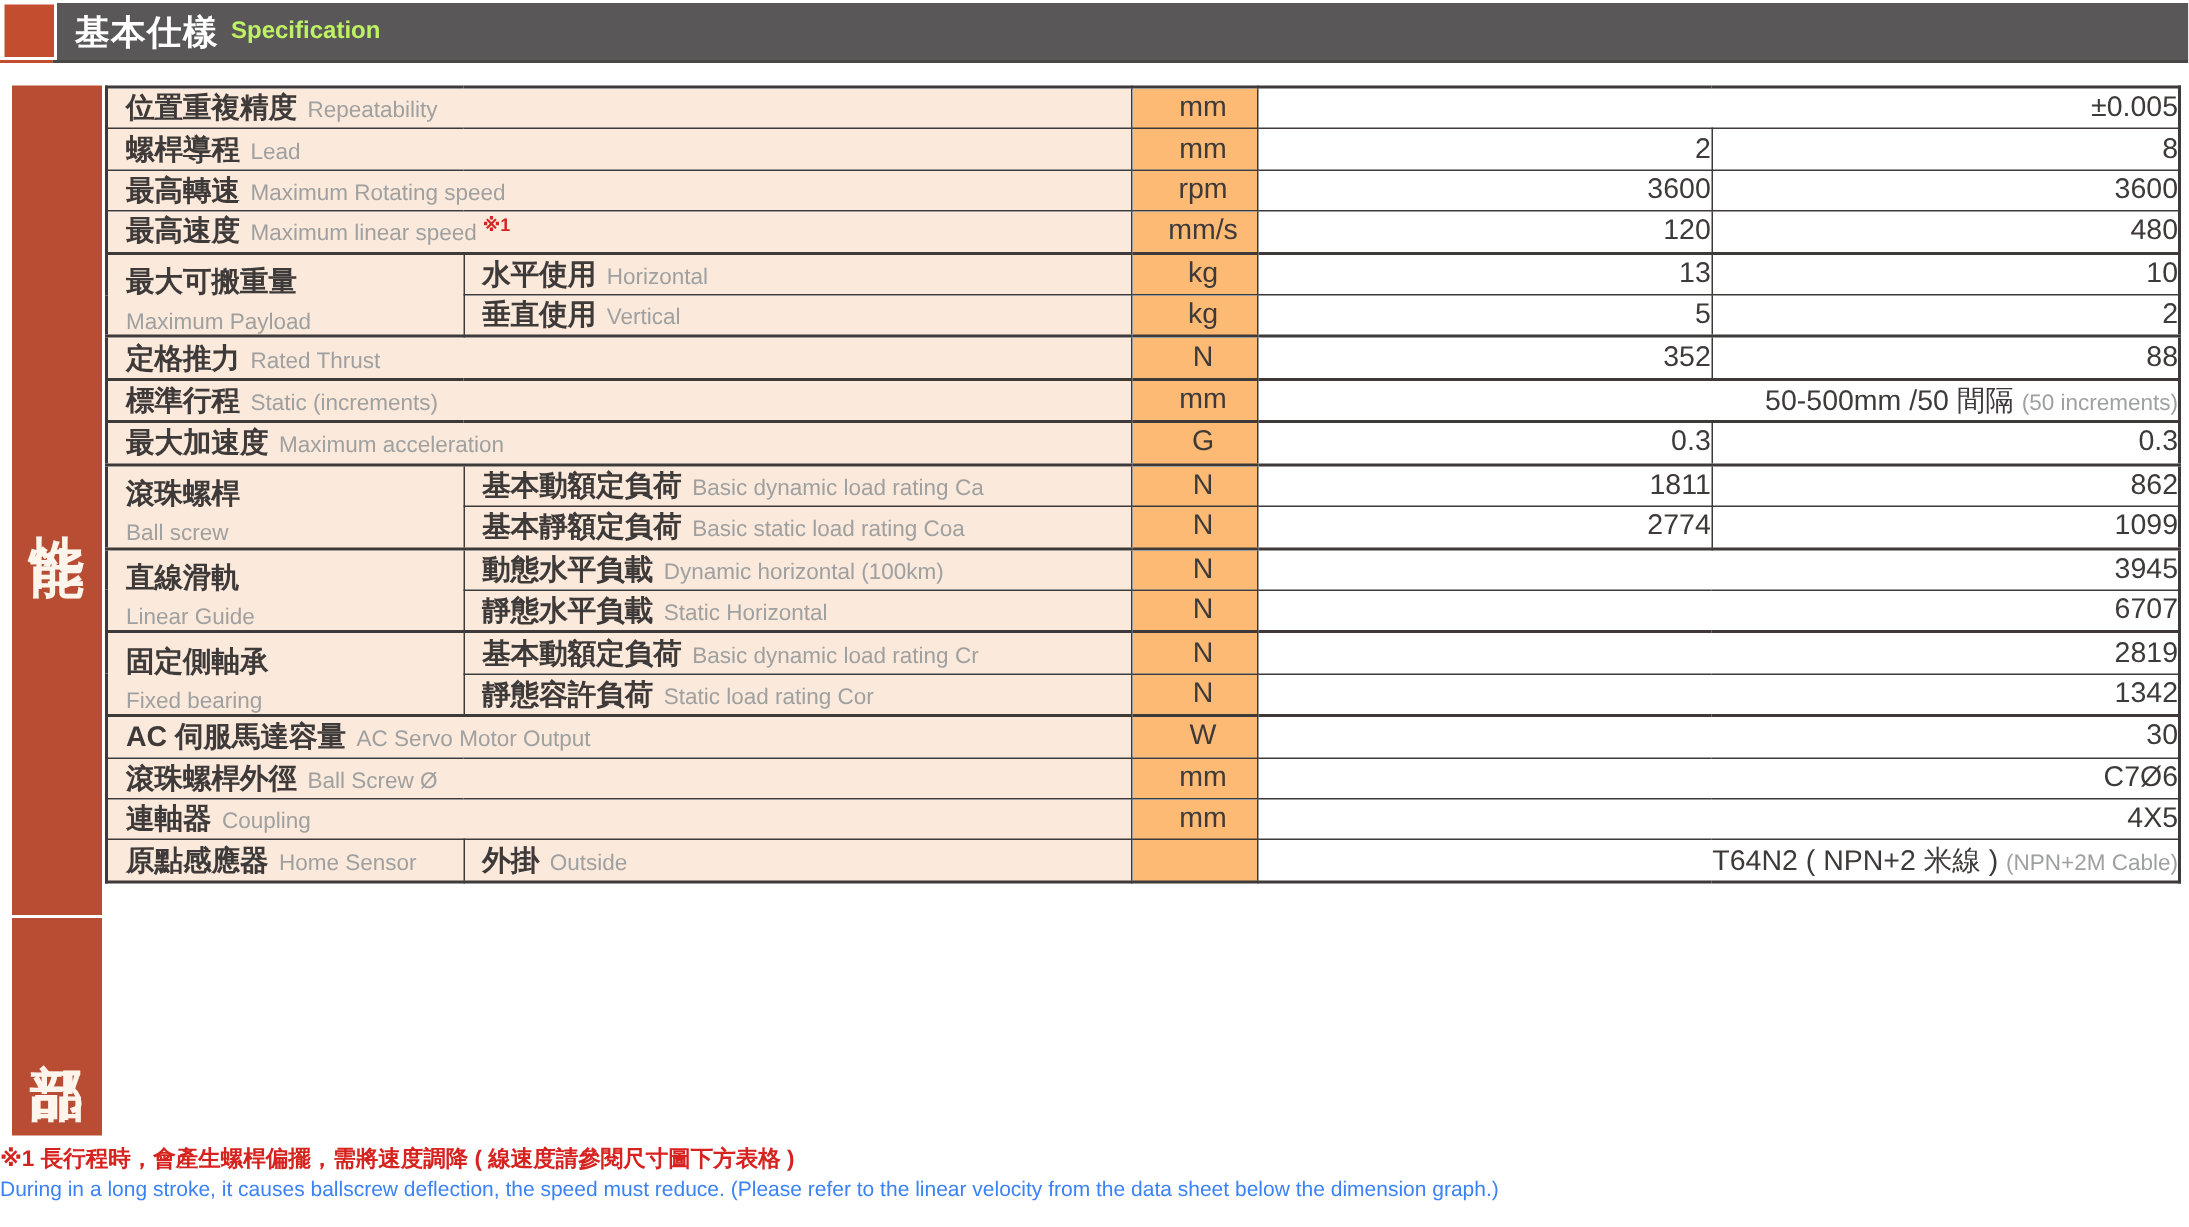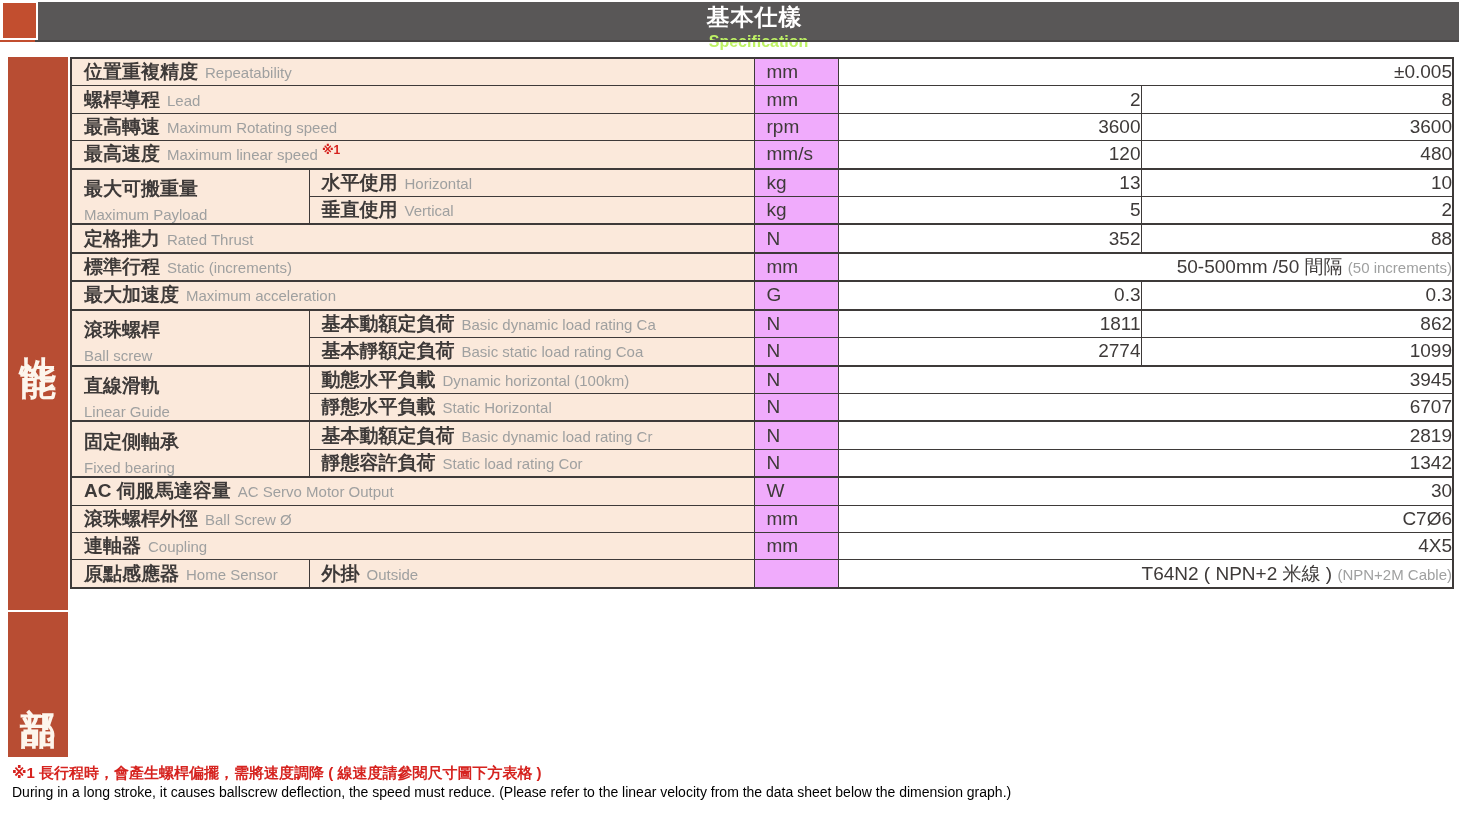--- a/index.html
+++ b/index.html
@@ -11,21 +11,21 @@
     color: #3e3a39;
     overflow: hidden;
   }
 
   
   .header-bar {
     position: absolute; left: 38px; top: 2px;
     width: 1421px; height: 38px;
     background: #595757;
     display: flex; align-items: center;
-    padding-left: 12px; box-sizing: border-box; flex-direction: column;
+    padding-left: 12px; box-sizing: border-box;
   }
   .title-zh { color:#ffffff; font-size:23px; font-weight:bold; letter-spacing:1px; }
   .title-en { color:#bef264; font-size:16px; font-weight:bold; margin-left:8px; }
   .header-square {
     position:absolute; left:3px; top:3px; width:33px; height:35px;
     background:#c24e2f;
   }
   .underline-red  { position:absolute; left:0;  top:40px; width:35px;   height:2px; background:#c24e2f; }
   .underline-dark { position:absolute; left:35px; top:40px; width:1424px; height:2px; background:#4a4747; }
 
@@ -55,38 +55,38 @@
   }
   table.spec td {
     border:1px solid #3e3a39;
     padding:0 0 0 12px;
     overflow:hidden; white-space:nowrap;
     vertical-align:middle;
   }
   tr.gt td { border-top-width:2px; }           
   td.lbl, td.sub { background:#fbe9db; }
   td.unit {
-    background:#f0abfc; text-align:left;
+    background:#fdba74; text-align:center;
     padding:0 9px 0 0; font-size:19px; color:#3e3a39;
   }
   td.val {
     background:#ffffff; text-align:right; padding:0;
     font-size:19px; color:#3e3a39;
   }
   .zh { font-size:19px; font-weight:600; color:#3e3a39; }
   .en { font-size:15px; font-weight:400; color:#9fa0a0; margin-left:7px; }
   td.merged .zh { display:block; line-height:1.9; }
   td.merged .en { display:block; margin-left:0; line-height:1; }
   .note-ref { color:#d6231f; font-size:12px; font-weight:bold; vertical-align:super; margin-left:4px; }
   .val-sub { font-size:15px; color:#9fa0a0; }
 
   
-  .footnote { position:absolute; left:12px; top:763px; }
+  .footnote { position:absolute; left:0; top:763px; }
   .fn-zh { color:#d6231f; font-size:15px; font-weight:bold; line-height:20px; }
-  .fn-en { color:#000000; font-size:14px; line-height:19px; }
+  .fn-en { color:#3b82f6; font-size:14px; line-height:19px; }
 </style>
 </head>
 <body>
 
 <div class="page">
 
   <div class="header-bar">
     <span class="title-zh">基本仕樣</span>
     <span class="title-en">Specification</span>
   </div>

